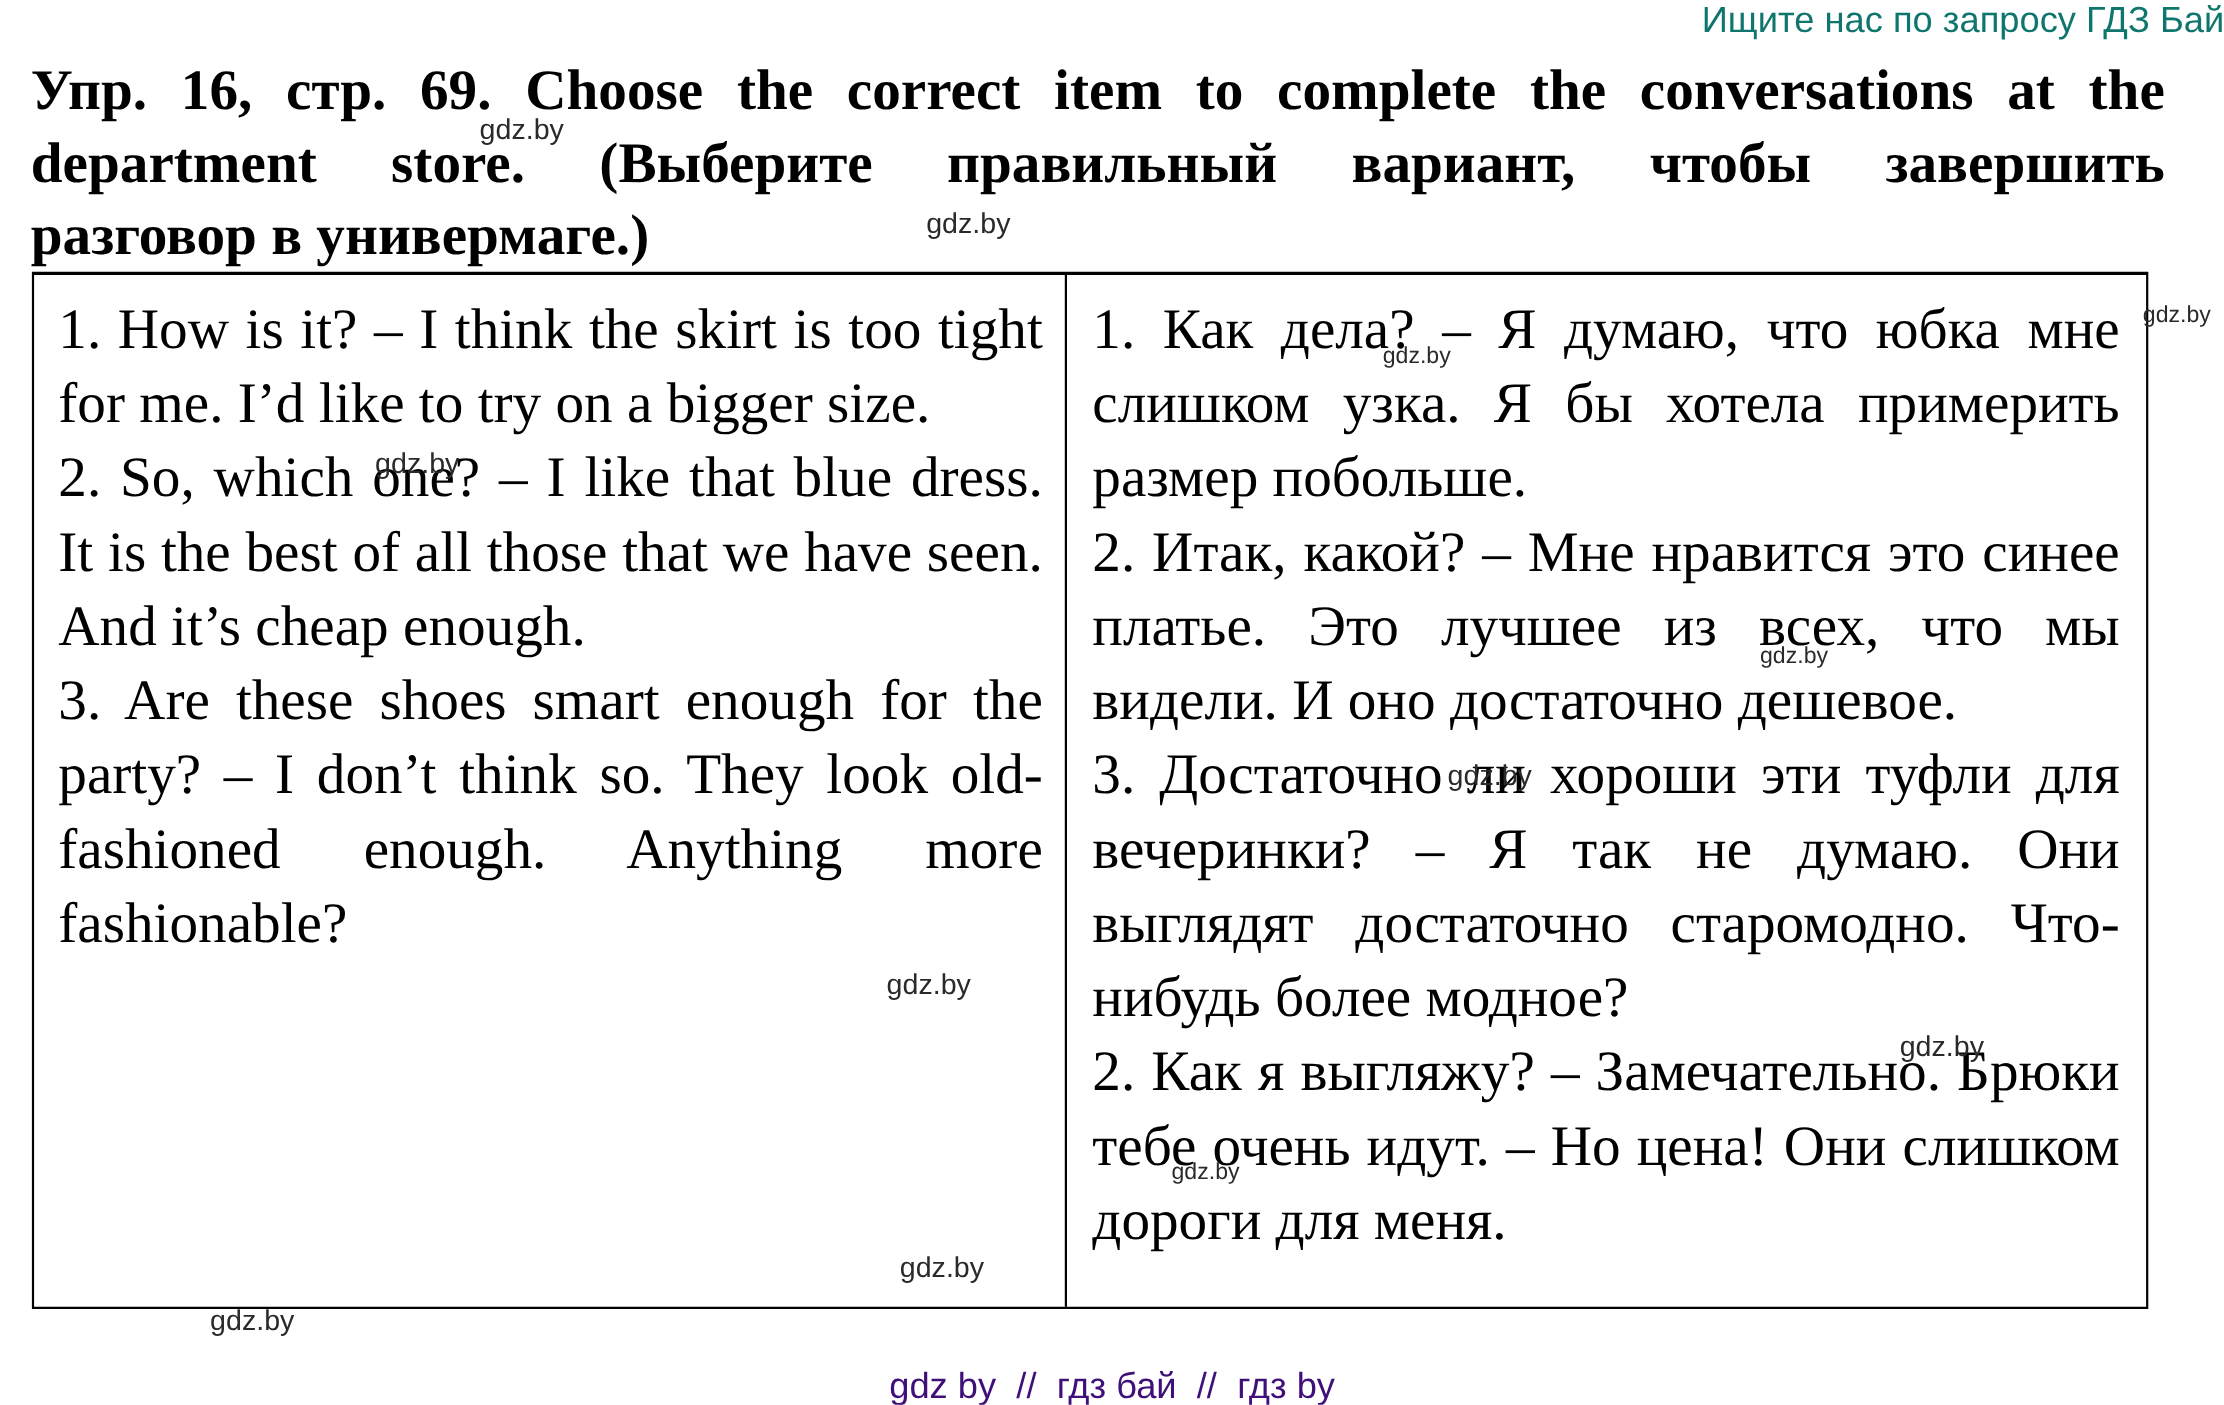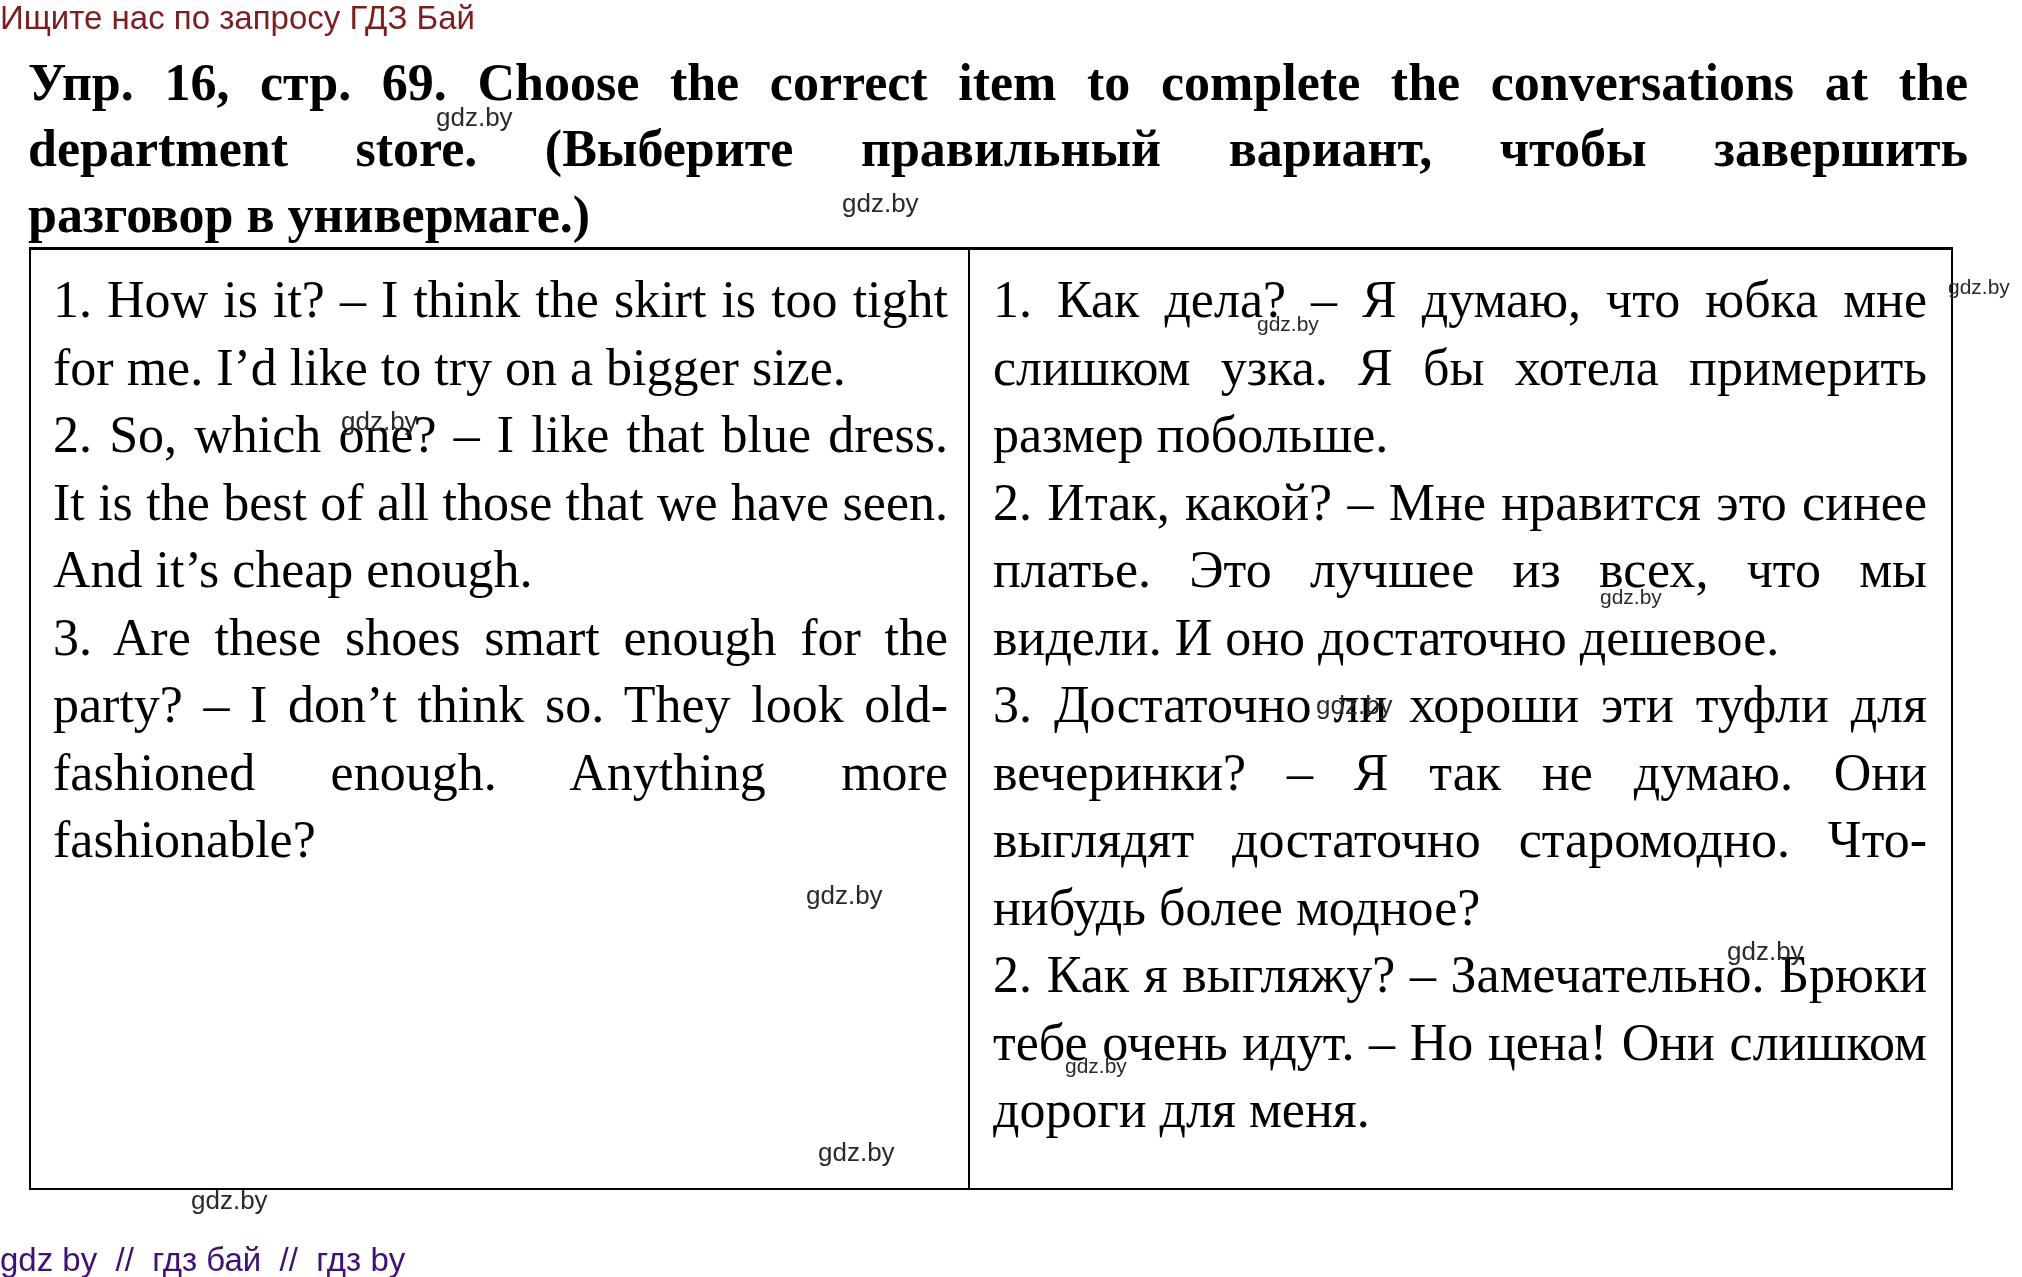--- a/index.html
+++ b/index.html
@@ -1,20 +1,20 @@
 <!DOCTYPE html>
 <html><head>
 <meta charset="utf-8">
 <style>
   html, body { margin: 0; padding: 0; background: #ffffff; }
   body { width: 2022px; height: 1277px; position: relative; overflow: hidden; }
   .top-banner {
-    position: absolute; left: 0; top: 0; width: 2022px; text-align: left;
+    position: absolute; left: 0; top: 0; width: 2022px; text-align: right;
     font-family: "Liberation Sans", "DejaVu Sans", sans-serif;
-    font-size: 33px; line-height: 36px; color: #7f1d1d;
+    font-size: 33px; line-height: 36px; color: #0f766e;
   }
   .heading {
     position: absolute; left: 28px; top: 50px; width: 1940px;
     font-family: "Liberation Serif", "DejaVu Serif", serif;
     font-weight: bold; font-size: 52px; line-height: 66px; color: #000;
     text-align: justify; margin: 0;
   }
   .heading-last { text-align-last: left; }
   .table-wrap {
     position: absolute; left: 29px; top: 247px; width: 1924px; height: 943px;
@@ -29,21 +29,21 @@
   }
   .col-left { width: 939px; padding-left: 22px; padding-right: 20px; border-right: 2px solid #000; }
   .col-right { flex: 1; padding-left: 23px; padding-right: 24px; }
   .item { display: block; }
   .wm {
     position: absolute; font-family: "Liberation Sans", "DejaVu Sans", sans-serif;
     font-size: 26px; line-height: 26px; color: #2a2a2a; white-space: nowrap;
   }
   .wm-small { font-size: 21px; line-height: 21px; }
   .footer {
-    position: absolute; left: 0; top: 1242px; width: 2022px; 
+    position: absolute; left: 0; top: 1242px; width: 2022px; text-align: center;
     font-family: "Liberation Sans", "DejaVu Sans", sans-serif;
     font-size: 33px; line-height: 36px; color: #3f1079; white-space: pre;
   }
 </style>
 </head>
 <body>
 
 <div class="top-banner">Ищите нас по запросу ГДЗ Бай</div>
 
 <div class="heading">

